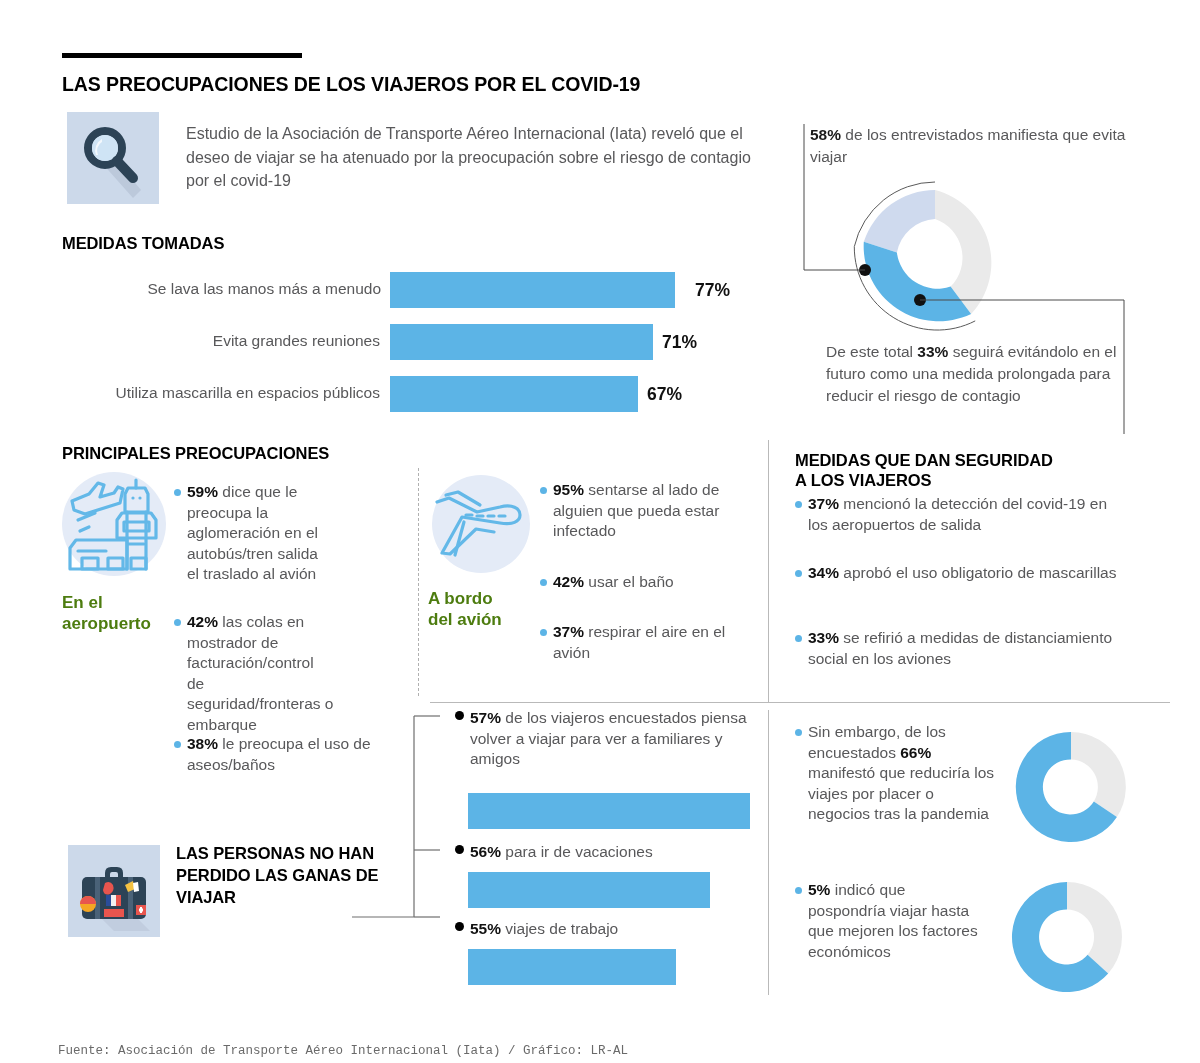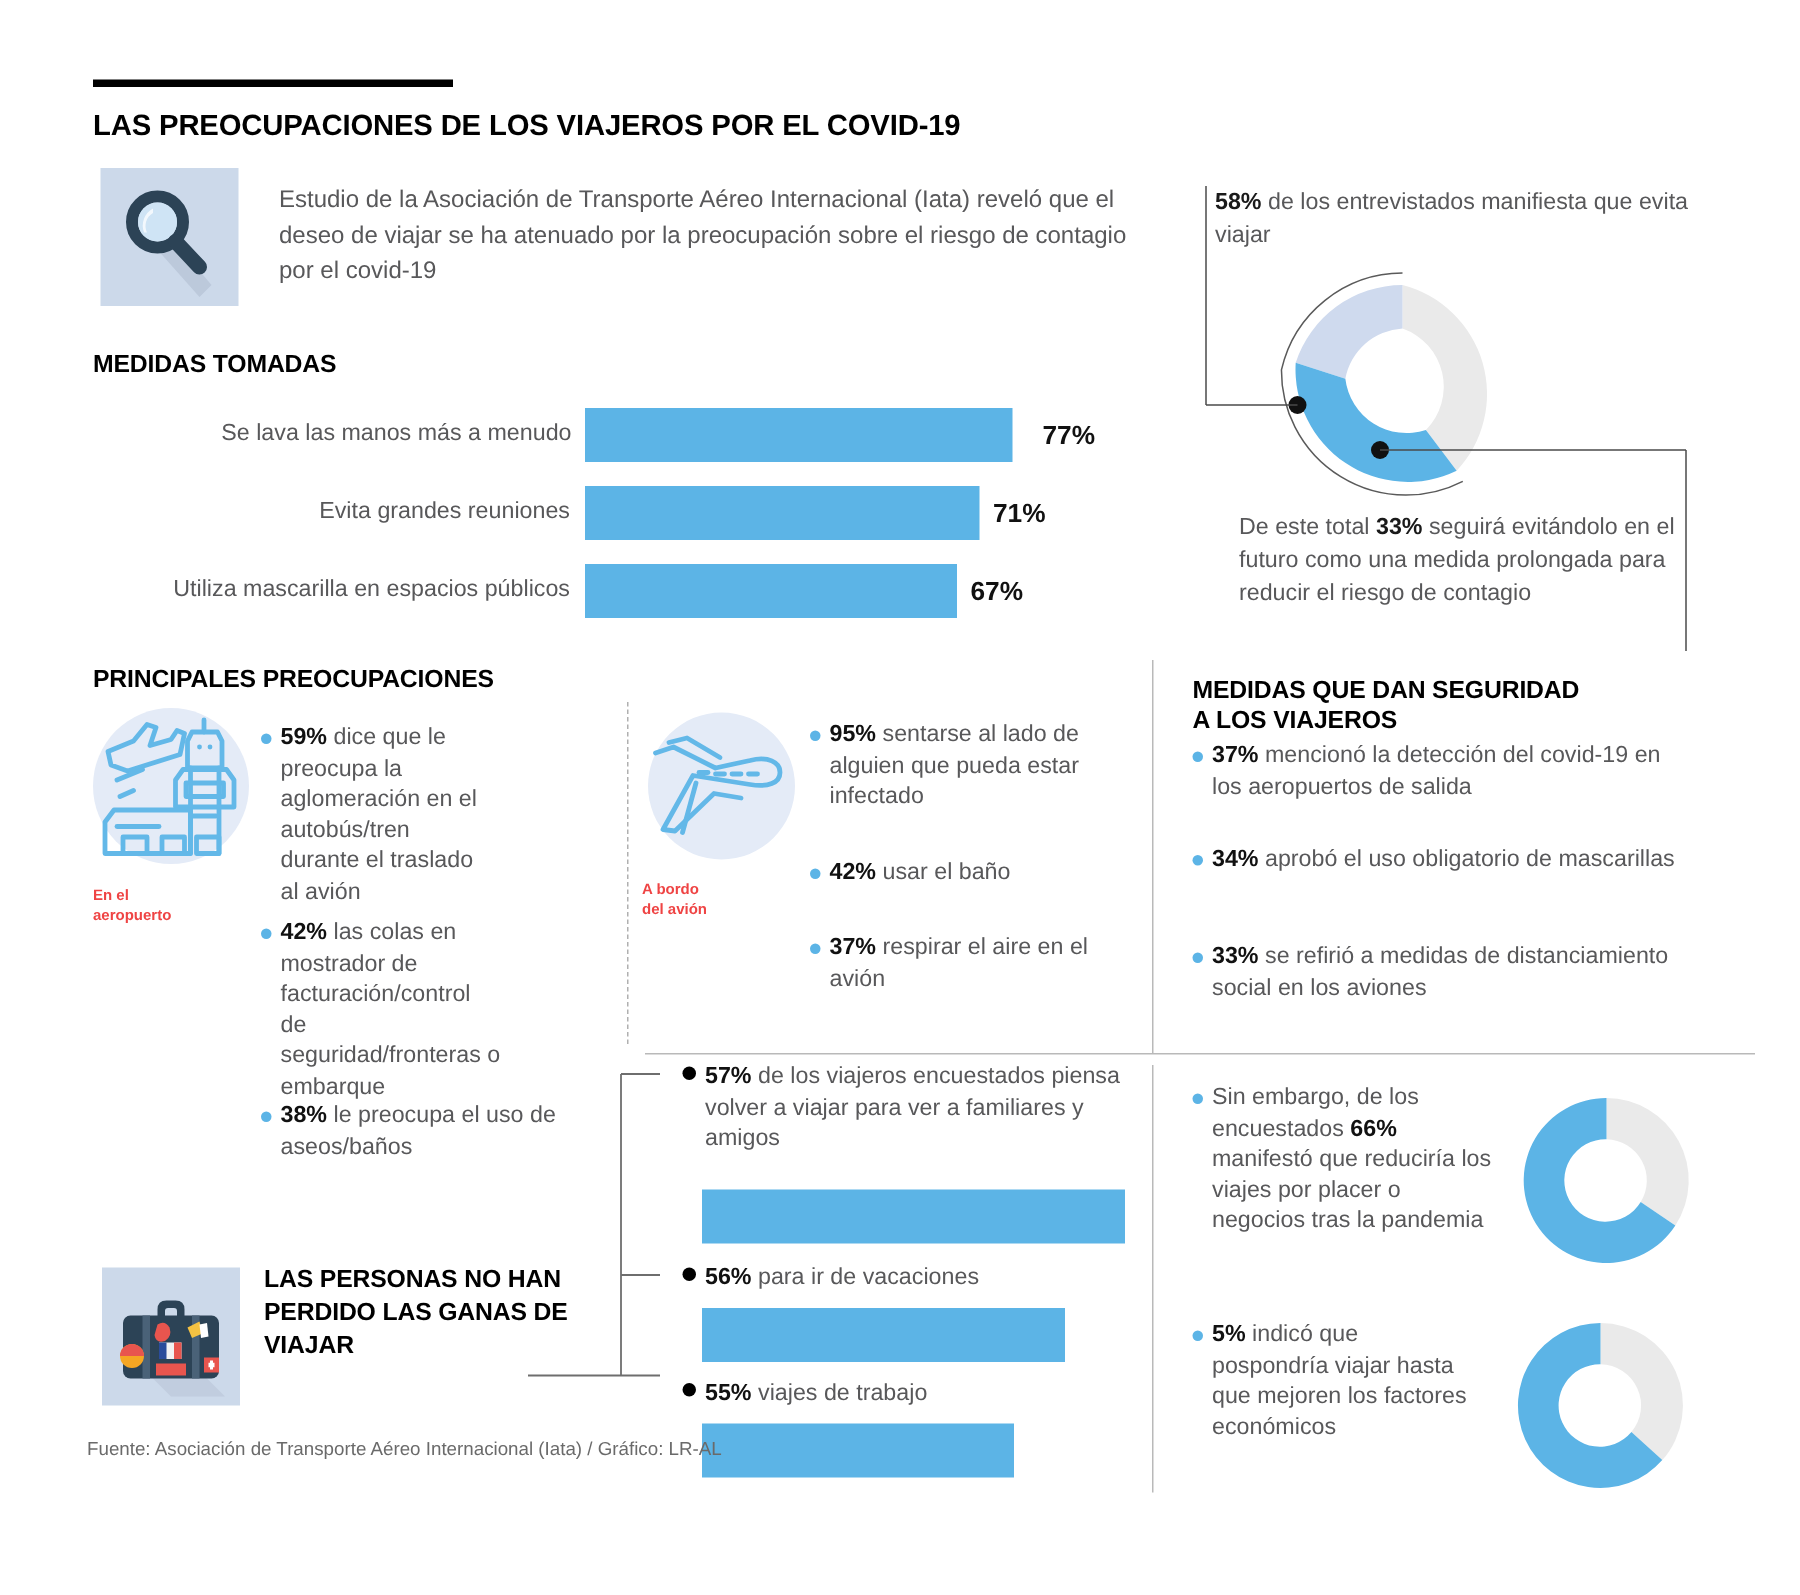--- a/index.html
+++ b/index.html
@@ -48,22 +48,22 @@
   }
   .pct{
     position:absolute;
     font-weight:bold;
     font-size:17.5px;
     color:#111;
   }
   .bold-lbl{
     position:absolute;
     font-weight:bold;
-    font-size:10px;
-    color:#ef4444;
+    font-size:17px;
+    color:#4d7c0f;
     line-height:1.25;
   }
   .footer{
     position:absolute;
     font-size:12.5px;
     color:#6a6a6a;
   }
 
   
   .bar{position:absolute;background:#5cb4e6;}
@@ -188,21 +188,21 @@
         <rect x="20" y="86" width="16" height="11"></rect>
         <rect x="46" y="86" width="15" height="11"></rect>
         <rect x="69" y="86" width="15" height="11"></rect>
       </g>
     </svg>
   </div>
   <div class="bold-lbl" style="left:62px;top:592px;width:112px;">En el<br>aeropuerto</div>
 
   <div class="bullet-item" style="left:174px;top:482px;width:155px;">
     <span class="dot"></span>
-    <span class="txt"><b>59%</b><span> dice que le preocupa la aglomeración en el autobús/tren durante el traslado al avión</span></span>
+    <span class="txt"><b>59%</b><span> dice que le preocupa la aglomeración en el autobús/tren salida el traslado al avión</span></span>
   </div>
   <div class="bullet-item" style="left:174px;top:612px;width:160px;">
     <span class="dot"></span>
     <span class="txt"><b>42%</b><span> las colas en mostrador de facturación/control de seguridad/fronteras o embarque</span></span>
   </div>
   <div class="bullet-item" style="left:174px;top:734px;width:225px;">
     <span class="dot"></span>
     <span class="txt"><b>38%</b><span> le preocupa el uso de aseos/baños</span></span>
   </div>
 
@@ -320,15 +320,15 @@
   </div>
 
   <svg width="130" height="130" style="position:absolute;left:1002px;top:872px;">
 
     <path d="M 65 10 A 55 55 0 0 1 106.2 101.4 L 85.6 82.7 A 27.5 27.5 0 0 0 65 37.5 Z" fill="#eaeaea"></path>
 
     <path d="M 65 10 A 55 55 0 1 0 106.2 101.4 L 85.6 82.7 A 27.5 27.5 0 1 1 65 37.5 Z" fill="#5cb4e6"></path>
   </svg>
 
   <div class="hline" style="left:56px;top:980px;width:0px;"></div>
-  <div class="footer" style="left:58px;top:959px;">Fuente: Asociación de Transporte Aéreo Internacional (Iata) / Gráfico: LR-AL</div>
+  <div class="footer" style="left:58px;top:1044px;font-family:Liberation Mono, monospace;">Fuente: Asociación de Transporte Aéreo Internacional (Iata) / Gráfico: LR-AL</div>
 
 </div>
 
 </body></html>

